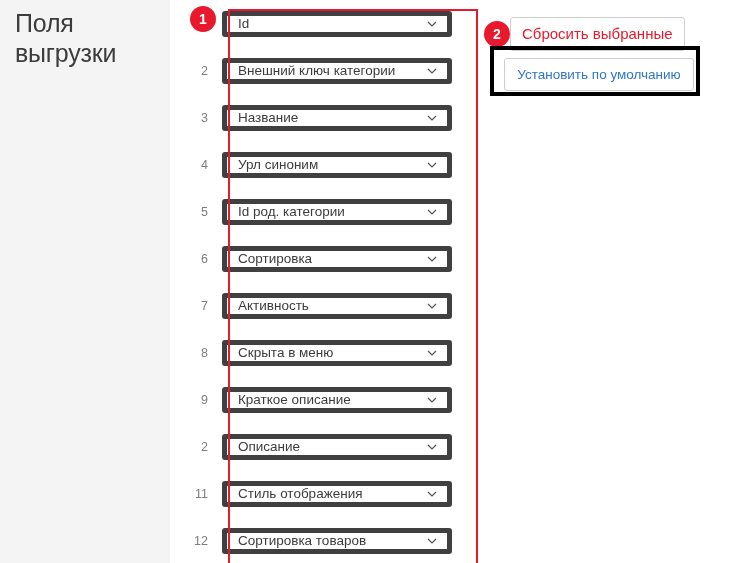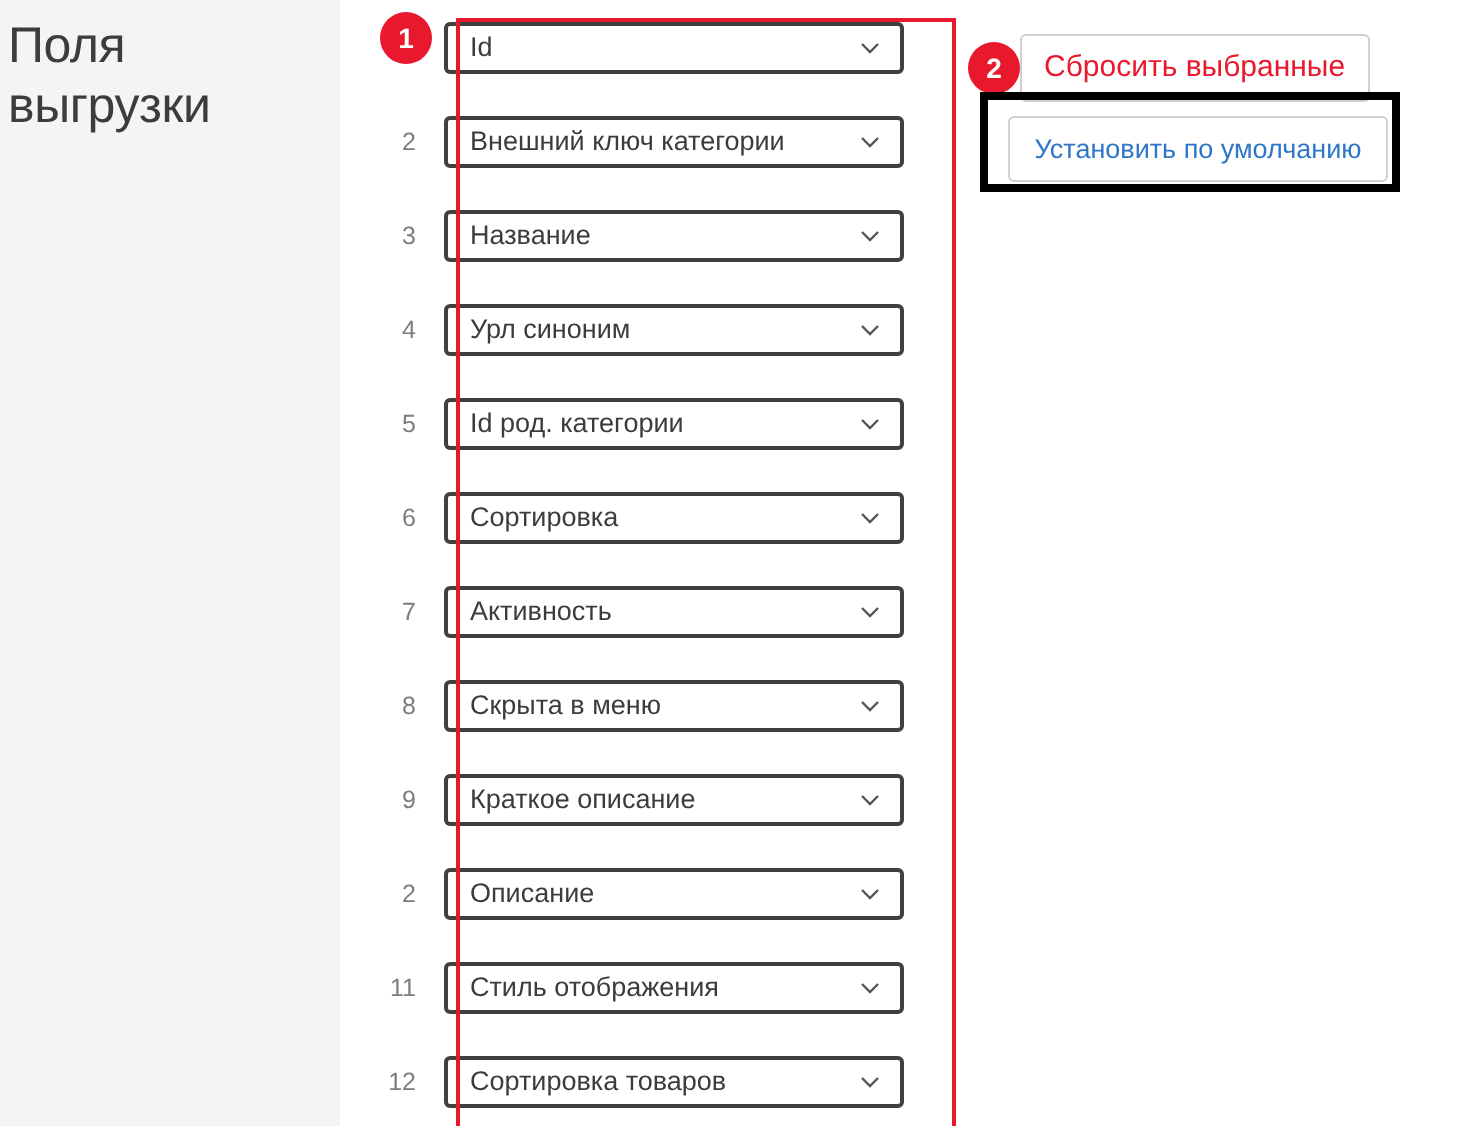--- a/index.html
+++ b/index.html
@@ -17,21 +17,21 @@
 
   
   .sidebar {
     position: absolute;
     left: 0;
     top: 0;
     width: 170px;
     height: 563px;
     background: #f4f4f4;
     box-sizing: border-box;
-    padding: 8px 18px 0 4px;
+    padding: 8px 18px 0 15px;
   }
   .sidebar-title {
     font-size: 25px;
     line-height: 30px;
     color: #3c3c3c;
     font-weight: normal;
     margin: 0 0 14px 0;
     letter-spacing: -0.2px;
   }
   .sidebar-desc {
@@ -61,21 +61,21 @@
     color: #7d7d7d;
     box-sizing: border-box;
   }
   .row-number.hidden-num {
     visibility: hidden;
   }
   .select-box {
     position: relative;
     width: 230px;
     height: 26px;
-    border: 2px solid #404040;
+    border: 5px solid #404040;
     border-radius: 3px;
     background: #ffffff;
     box-sizing: border-box;
     display: flex;
     align-items: center;
     padding: 0 30px 0 11px;
     font-size: 13.5px;
     color: #3c3c3c;
     white-space: nowrap;
     overflow: hidden;

